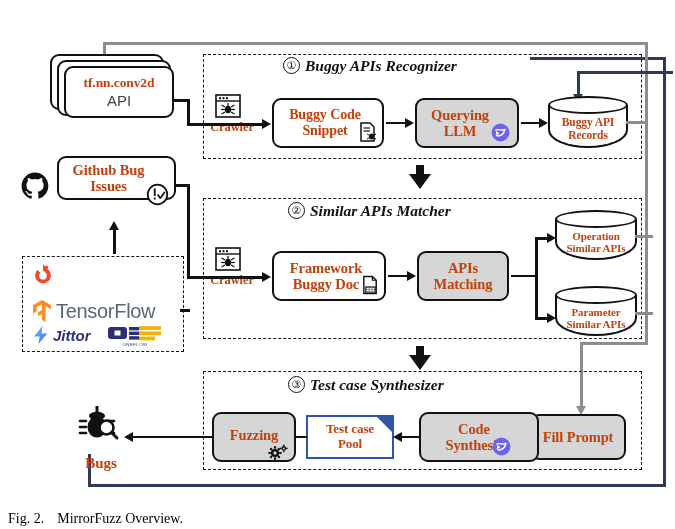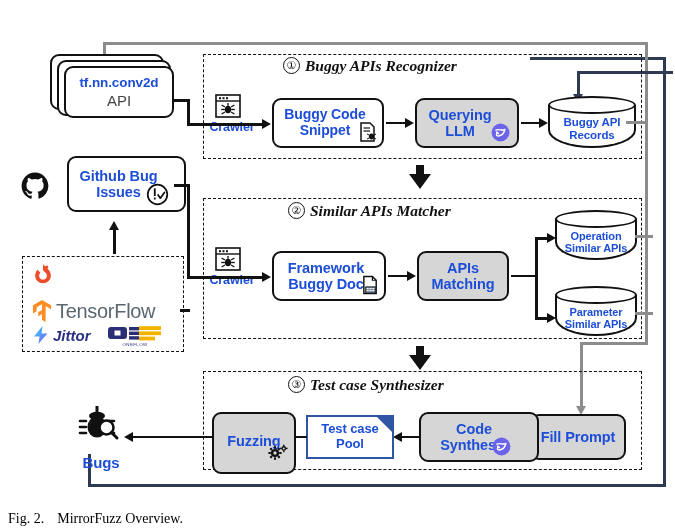--- a/index.html
+++ b/index.html
@@ -6,23 +6,23 @@
   body{
     width:675px;height:529px;position:relative;overflow:hidden;
     font-family:"Liberation Serif", serif;
     color:#000;
   }
   #fig{position:absolute;left:0;top:0;width:675px;height:529px;margin-top:24px;}
   .abs{position:absolute;}
 
   
   .lbl{
-    font-family:Liberation Sans, sans-serif;
+    font-family:Liberation Serif, serif;
     font-weight:bold;
-    color:#1d4ed8;
+    color:#c2410c;
     text-align:center;
     line-height:1.12;
     letter-spacing:-0.1px;
     white-space:pre-line;
     -webkit-user-select:none;
   }
   .sec-title{
     font-family:"Liberation Serif", serif;
     font-weight:bold;font-style:italic;
     font-size:15.5px;color:#111;
@@ -185,21 +185,21 @@
   </div>
   <svg class="abs" width="19" height="19" viewBox="0 0 20 20" style="left:491px;top:99px;">
     <circle cx="10" cy="10" r="9.4" fill="#6b63e8"></circle>
     <path d="M5 7.4 c3.3 -1.6 6.6 1.4 9.6 -0.6 c-0.9 3.5 -3.3 6.4 -6.6 6.8 c-1.5 0.2 -2.6 -0.8 -2.2 -2.1 c0.3 -1.1 1.7 -1.3 2 -0.3" fill="none" stroke="#fff" stroke-width="1.5" stroke-linecap="round" stroke-linejoin="round"></path>
     <circle cx="6.1" cy="9.6" r="0.9" fill="#fff"></circle>
   </svg>
 
   <div class="ln abs" style="left:521px;top:97.7px;width:21px;height:2.6px;"></div>
   <div class="arw r abs" style="left:539px;top:93.5px;"></div>
 
-  <div class="cyl" style="left:548px;top:72px;width:88px;height:52px;">
+  <div class="cyl" style="left:548px;top:72px;width:80px;height:52px;">
     <div class="body"></div>
     <div class="top"></div>
     <div class="ctext">
       <span class="lbl" style="font-size:11.5px;">Buggy API
 Records</span>
     </div>
   </div>
 
   <div class="ln g abs" style="left:626px;top:97px;width:22px;height:2.6px;"></div>
 
@@ -324,21 +324,21 @@
 
   <div class="docbox" style="left:306px;top:391px;width:88px;height:44px;">
     <div class="fold"></div>
     <span class="lbl" style="font-size:13px;">Test case
 Pool</span>
   </div>
 
   <div class="ln abs" style="left:283px;top:411.7px;width:24px;height:2.6px;"></div>
   <div class="arw l abs" style="left:281px;top:407.5px;"></div>
 
-  <div class="rbox grey" style="left:212px;top:388px;width:84px;height:62px;">
+  <div class="rbox grey" style="left:212px;top:388px;width:84px;height:50px;">
     <span class="lbl" style="font-size:14.5px;padding-bottom:4px;">Fuzzing</span>
   </div>
   <svg class="abs" width="20" height="16" viewBox="0 0 20 16" style="left:268px;top:420px;">
     <g fill="#111">
       <circle cx="7" cy="9" r="4.1"></circle>
       <g>
           <rect x="6" y="2.2" width="2" height="2.4"></rect>
           <rect x="6" y="13.4" width="2" height="2.4"></rect>
           <rect x="0.4" y="8" width="2.4" height="2"></rect>
           <rect x="11.2" y="8" width="2.4" height="2"></rect>
@@ -383,21 +383,21 @@
   <div class="stack-sh" style="left:50px;top:30px;width:110px;height:52px;"></div>
   <div class="stack-sh" style="left:57px;top:36px;width:110px;height:52px;"></div>
   <div class="rbox" style="left:64px;top:42px;width:110px;height:52px;flex-direction:column;">
     <span class="lbl" style="font-size:13.5px;">tf.nn.conv2d</span>
     <span style="font-family:'Liberation Sans',sans-serif;font-size:15px;color:#444;margin-top:2px;">API</span>
   </div>
 
   <svg class="abs" width="30" height="30" viewBox="0 0 30 30" style="left:20px;top:147px;">
     <path d="M15 1.6C7.6 1.6 1.6 7.6 1.6 15c0 5.9 3.8 10.9 9.2 12.7.7.1.9-.3.9-.7v-2.4c-3.7.8-4.5-1.8-4.5-1.8-.6-1.6-1.5-2-1.5-2-1.2-.8.1-.8.1-.8 1.3.1 2 1.4 2 1.4 1.2 2 3.1 1.5 3.9 1.1.1-.9.5-1.5.8-1.8-2.9-.3-6-1.5-6-6.6 0-1.5.5-2.6 1.4-3.6-.1-.3-.6-1.6.1-3.4 0 0 1.1-.4 3.7 1.4a12.8 12.8 0 0 1 6.7 0c2.6-1.8 3.7-1.4 3.7-1.4.7 1.8.3 3.1.1 3.4.9 1 1.4 2.1 1.4 3.6 0 5.1-3.1 6.3-6.1 6.6.5.4.9 1.2.9 2.5v3.7c0 .4.2.8.9.7A13.4 13.4 0 0 0 28.4 15c0-7.4-6-13.4-13.4-13.4z" fill="#111"></path>
   </svg>
-  <div class="rbox" style="left:67px;top:132px;width:119px;height:56px;">
+  <div class="rbox" style="left:57px;top:132px;width:119px;height:44px;">
     <span class="lbl" style="font-size:14.5px;padding-right:16px;">Github Bug
 Issues</span>
   </div>
   <svg class="abs" width="23" height="23" viewBox="0 0 24 24" style="left:146px;top:159px;">
     <circle cx="12" cy="12" r="10.2" fill="#fff" stroke="#111" stroke-width="1.8"></circle>
     <rect x="8.2" y="5.6" width="1.9" height="8" fill="#111"></rect>
     <rect x="8.2" y="15.2" width="1.9" height="2" fill="#111"></rect>
     <path d="M12.6 12.4 l2.4 3.4 l4.2 -6" fill="none" stroke="#111" stroke-width="1.8" stroke-linecap="round" stroke-linejoin="round"></path>
   </svg>
 

